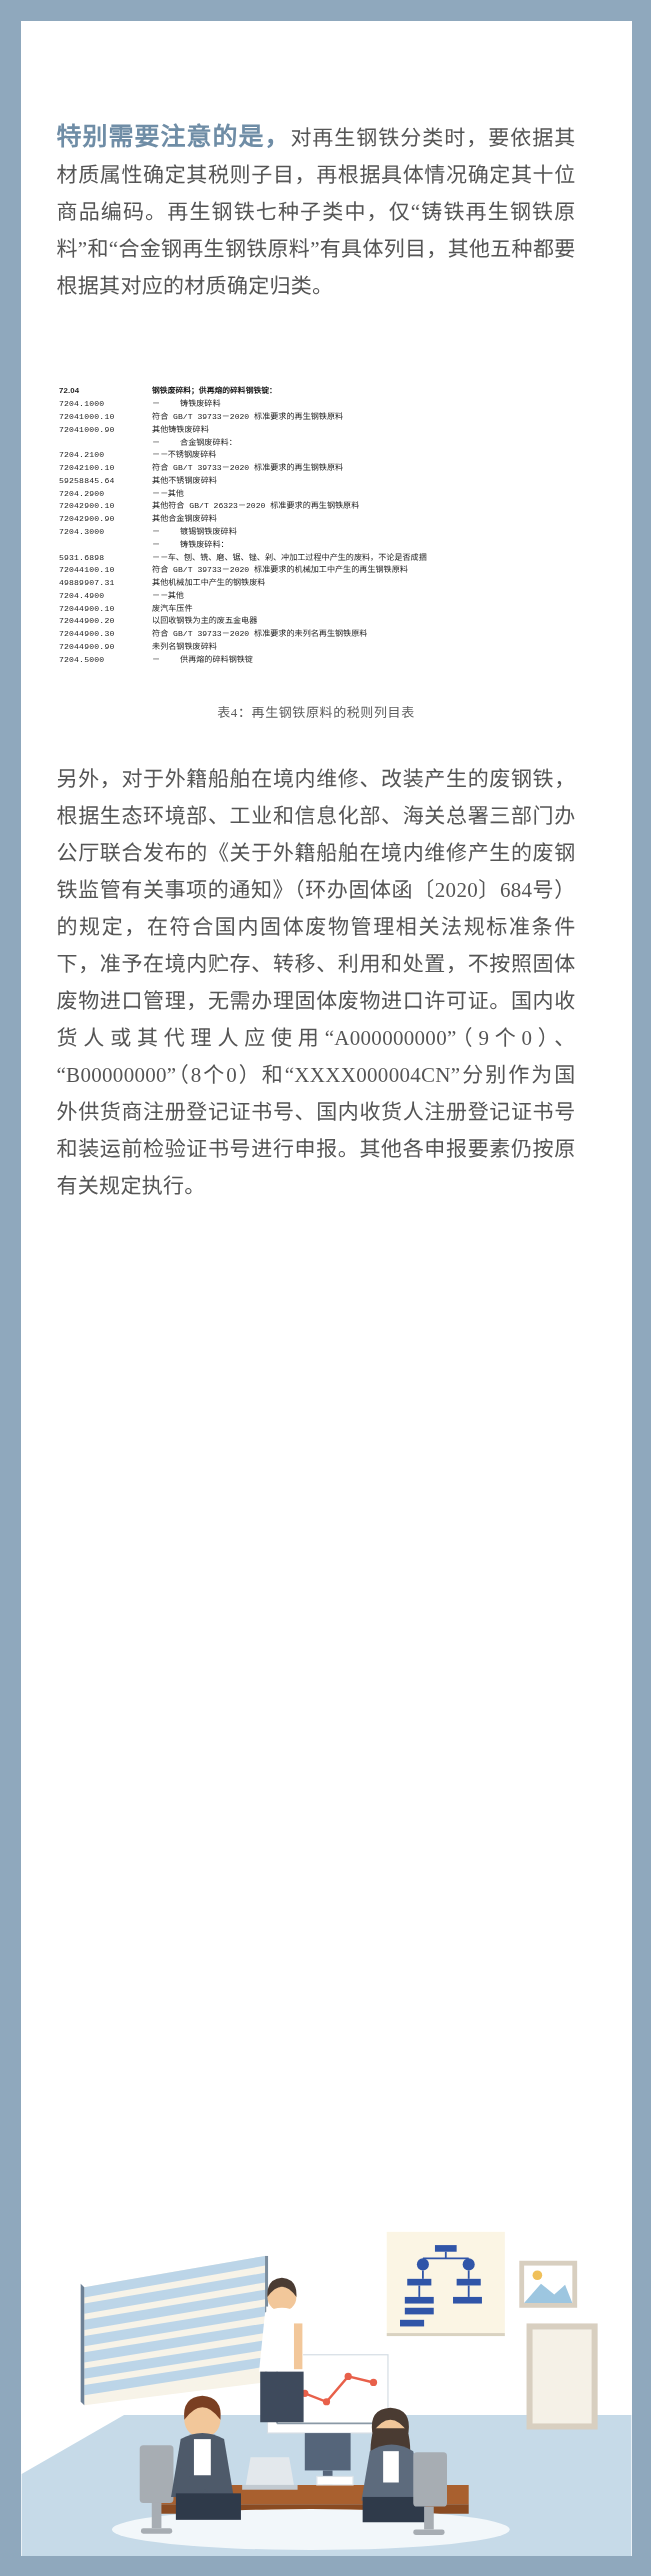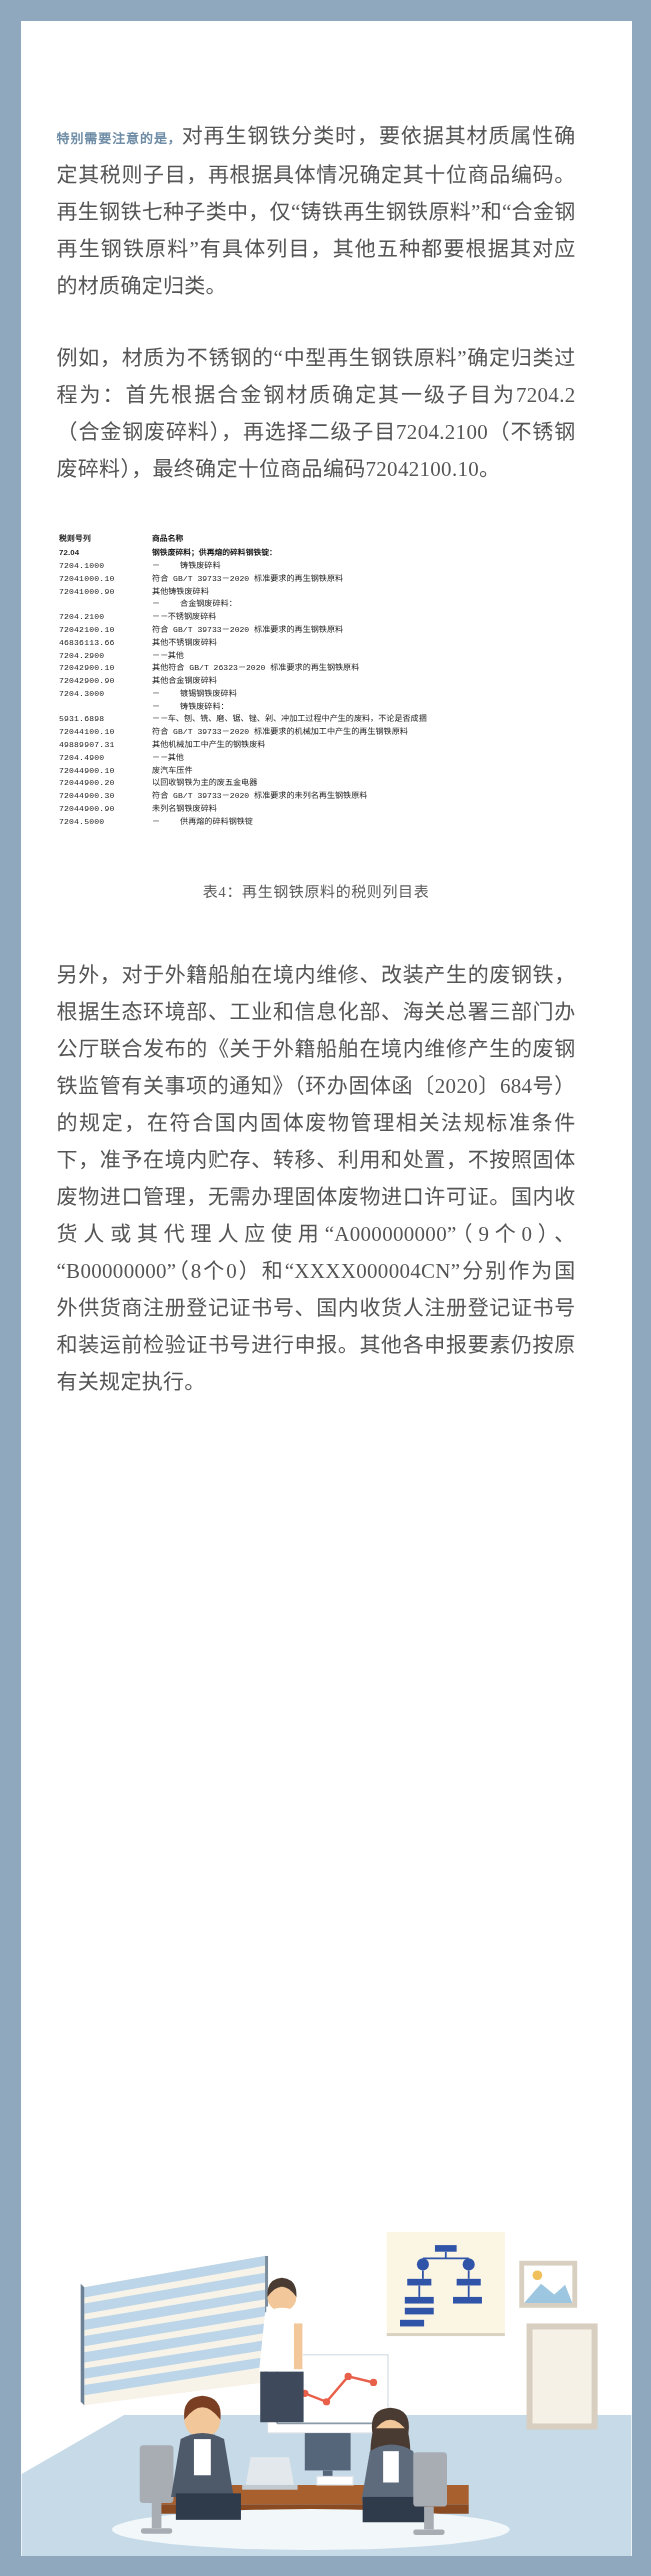--- a/index.html
+++ b/index.html
@@ -52,21 +52,21 @@
     text-justify: inter-ideograph;
     letter-spacing: 0.3px;
     margin: 0;
   }
   .para.first { text-indent: 0; }
 
   .lead-bold {
     font-family: "Liberation Sans", "DejaVu Sans", sans-serif;
     font-weight: bold;
     color: #6f8da6;
-    font-size: 13px;
+    font-size: 25px;
     letter-spacing: 0.3px;
   }
 
   .spacer-1 { height: 97px; }
   .spacer-2 { height: 35px; }
   .spacer-3 { height: 45px; }
   .spacer-4 { height: 36px; }
   .spacer-5 { height: 40px; }
 
   
@@ -100,24 +100,24 @@
   }
   .tariff-table tr.hdr td { padding-bottom: 3px; }
   .dashmark { display: inline-block; }
   .dash1 { width: 28px; }
   .dash2 { width: 15.7px; }
 
   
   .table-caption {
     text-align: center;
     font-family: "Liberation Serif", "DejaVu Serif", serif;
-    font-size: 15px;
+    font-size: 13px;
     color: #5e5e5e;
     letter-spacing: 0.6px;
-    margin: 16px;
+    margin: 0;
   }
 
   
   .illustration-wrap {
     position: absolute;
     left: 0;
     top: 2200px;
     width: 611px;
     height: 335px;
     overflow: hidden;
@@ -132,30 +132,25 @@
   <div class="page-inner">
 
     <div class="content">
 
       <div class="spacer-1"></div>
 
       <p class="para first"><span class="lead-bold">特别需要注意的是，</span><span>对再生钢铁分类时，要依据其材质属性确定其税则子目，再根据具体情况确定其十位商品编码。再生钢铁七种子类中，仅“铸铁再生钢铁原料”和“合金钢再生钢铁原料”有具体列目，其他五种都要根据其对应的材质确定归类。</span></p>
 
       <div class="spacer-2"></div>
 
-      <p class="para">例如，材质为不锈钢的“中型再生钢铁原料”确定归类过程为：首先根据合金钢材质确定其一级子目为7204.2（合金钢废碎料），再选择二级子目7204.2100（不锈钢废碎料），最终确定十位商品编码72042100.10。</p>
 
       <div class="spacer-3"></div>
 
       <table class="tariff-table">
         <tbody>
-          <tr class="hdr">
-            <td class="col-code">税则号列</td>
-            <td class="col-name">商品名称</td>
-          </tr>
         <tr class="heading">
               <td class="col-code">72.04</td>
               <td class="col-name"><span>钢铁废碎料；供再熔的碎料钢铁锭：</span></td>
             </tr>
             <tr>
               <td class="col-code">7204.1000</td>
               <td class="col-name"><span class="dashmark dash1">－</span><span>铸铁废碎料</span></td>
             </tr>
             <tr>
               <td class="col-code">72041000.10</td>
@@ -171,21 +166,21 @@
             </tr>
             <tr>
               <td class="col-code">7204.2100</td>
               <td class="col-name"><span class="dashmark dash2">－－</span><span>不锈钢废碎料</span></td>
             </tr>
             <tr>
               <td class="col-code">72042100.10</td>
               <td class="col-name"><span>符合 GB/T 39733－2020 标准要求的再生钢铁原料</span></td>
             </tr>
             <tr>
-              <td class="col-code">46836113.66</td>
+              <td class="col-code">59258845.64</td>
               <td class="col-name"><span>其他不锈钢废碎料</span></td>
             </tr>
             <tr>
               <td class="col-code">7204.2900</td>
               <td class="col-name"><span class="dashmark dash2">－－</span><span>其他</span></td>
             </tr>
             <tr>
               <td class="col-code">72042900.10</td>
               <td class="col-name"><span>其他符合 GB/T 26323－2020 标准要求的再生钢铁原料</span></td>
             </tr>

